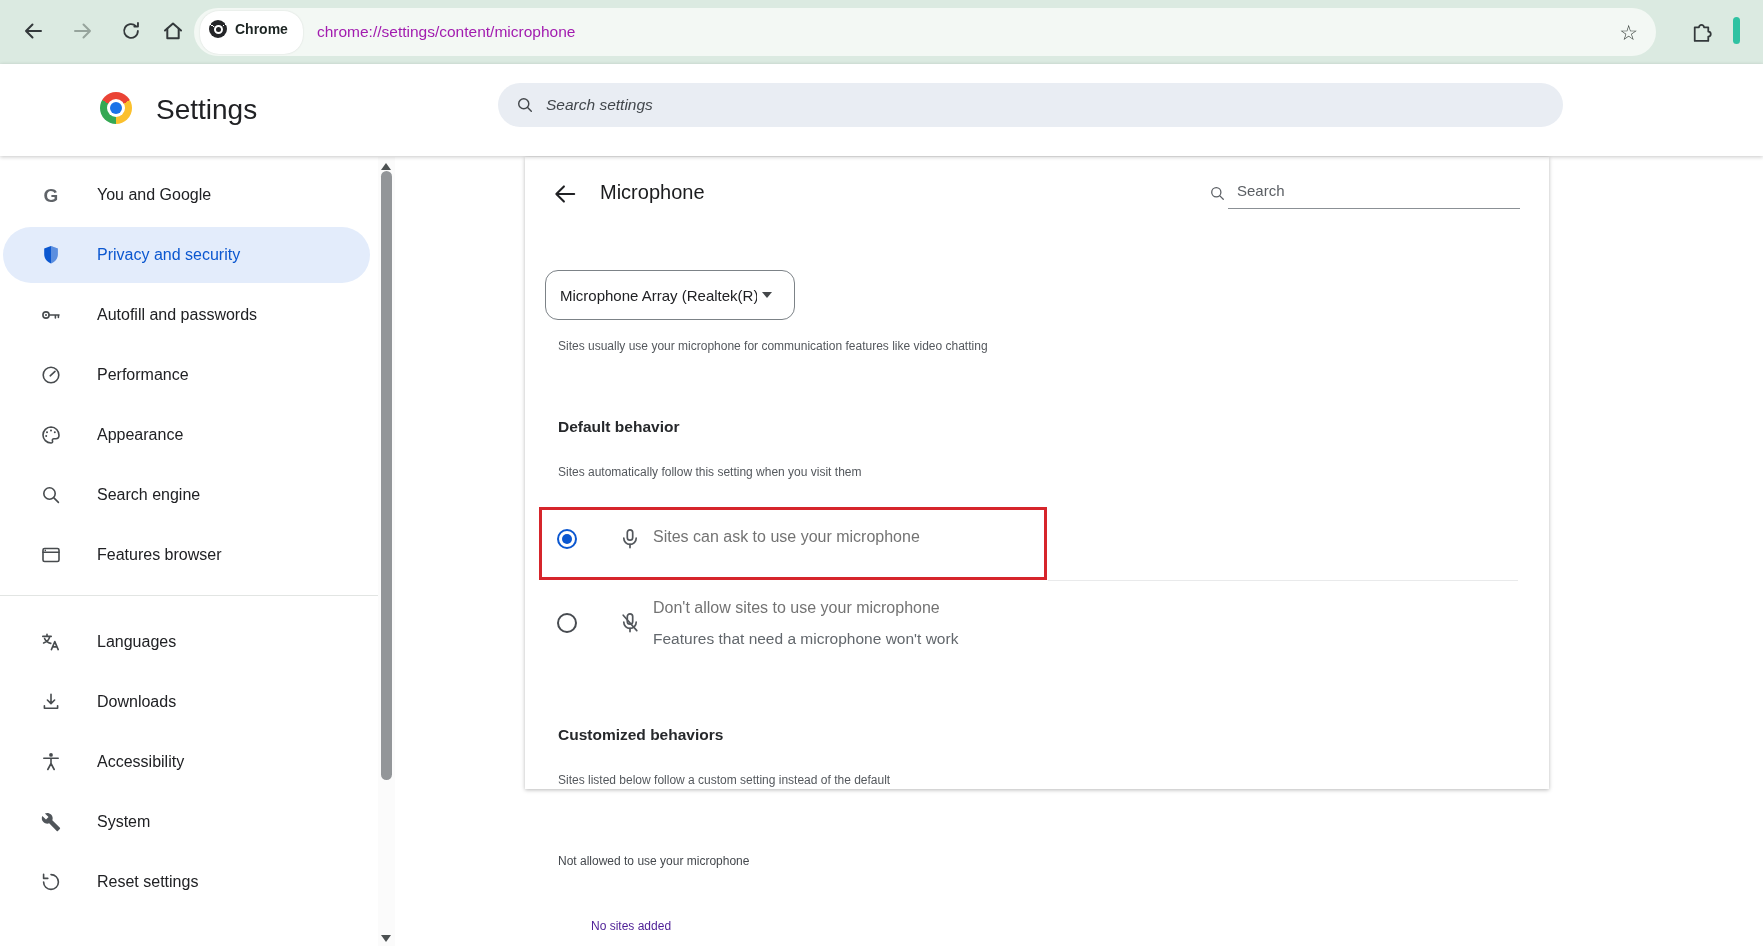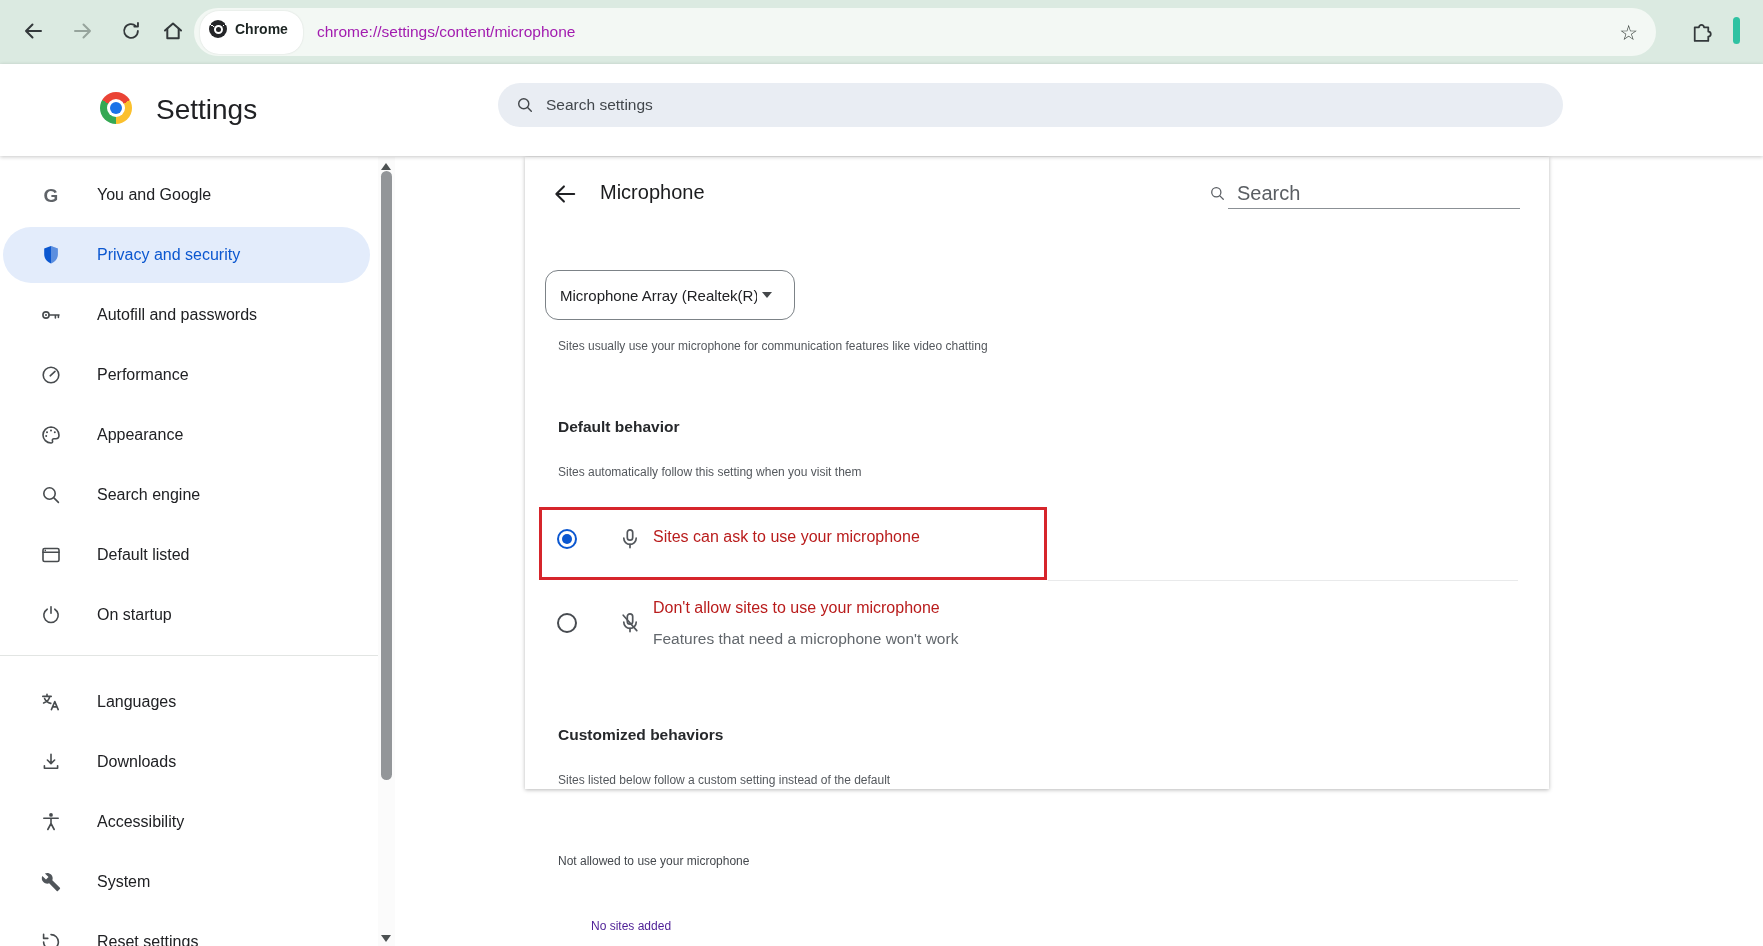--- a/index.html
+++ b/index.html
@@ -31,21 +31,21 @@
   
   .app-header{left:0;top:64px;width:1763px;height:92px;background:#fff;z-index:6;
     box-shadow:0 1px 4px rgba(0,0,0,.22);}
   .chrome-logo{left:100px;top:28px;width:32px;height:32px;border-radius:50%;position:absolute;
     background:conic-gradient(from 60deg,#fbc02d 0 120deg,#34a853 0 240deg,#ea4335 0);}
   .chrome-logo::before{content:"";position:absolute;inset:7px;background:#fff;border-radius:50%;}
   .chrome-logo::after{content:"";position:absolute;inset:10px;background:#1a73e8;border-radius:50%;}
   .app-title{left:156px;top:0;height:92px;display:flex;align-items:center;font-size:28px;color:#202124;}
   .search-pill{left:498px;top:19px;width:1065px;height:44px;border-radius:22px;background:#e9edf3;
     display:flex;align-items:center;padding-left:18px;gap:12px;box-sizing:border-box;}
-  .search-pill .ph{font-size:15.5px;color:#42474c;}
+  .search-pill .ph{font-size:15.5px;color:#42474c;font-style:italic;}
 
   
   .sidebar{left:0;top:165px;width:372px;z-index:2;}
   .menu-item{position:relative;height:60px;display:flex;align-items:center;padding-left:40px;gap:35px;
     font-size:16px;color:#202124;box-sizing:border-box;cursor:default;}
   .menu-item .mi-icon{width:22px;height:22px;flex:0 0 auto;display:flex;align-items:center;justify-content:center;}
   .menu-item.sel{color:#0b57d0;}
   .menu-item.sel::before{content:"";position:absolute;inset:2px 2px 2px 3px;background:#e3ecfb;border-radius:28px;z-index:-1;}
   .menu-div{height:1px;background:#e2e5e3;margin:10px 0 16px 0;width:378px;}
   .gicon{font-size:19px;font-weight:bold;color:#5f6368;line-height:1;}
@@ -57,29 +57,29 @@
   .sb-arrow-up{position:absolute;left:3px;top:6px;width:0;height:0;
     border-left:5.5px solid transparent;border-right:5.5px solid transparent;border-bottom:7px solid #4c5152;}
   .sb-arrow-down{position:absolute;left:3px;bottom:4px;width:0;height:0;
     border-left:5.5px solid transparent;border-right:5.5px solid transparent;border-top:7px solid #4c5152;}
   .sb-thumb{position:absolute;left:3px;top:14px;width:11px;height:609px;border-radius:6px;background:#939699;}
 
   
   .card{left:525px;top:157px;width:1024px;height:632px;background:#fff;z-index:1;
     box-shadow:0 1px 4px rgba(0,0,0,.28);}
   .page-title{left:75px;top:24px;font-size:20px;color:#1b1c1e;}
-  .subsearch-label{left:712px;top:25px;font-size:20px;color:#5a5e63;}
+  .subsearch-label{left:712px;top:25px;font-size:15px;color:#5a5e63;}
   .subsearch-line{left:703px;top:51px;width:292px;height:1px;background:#8b9095;}
   .drop-btn{left:20px;top:113px;width:250px;height:50px;border:1px solid #7c8287;border-radius:13px;
     display:flex;align-items:center;padding:0 12px 0 14px;box-sizing:border-box;background:#fff;}
   .drop-label{font-size:15px;color:#202124;max-width:197px;overflow:hidden;white-space:nowrap;display:inline-block;}
   .caret{width:0;height:0;margin-left:5px;border-left:5px solid transparent;border-right:5px solid transparent;border-top:6px solid #44474a;flex:0 0 auto;}
   .caption{font-size:12px;color:#54585d;white-space:nowrap;}
   .heading{font-size:15.5px;font-weight:bold;color:#26282b;white-space:nowrap;}
-  .opt-label{font-size:16px;color:#b91c1c;white-space:nowrap;}
+  .opt-label{font-size:16px;color:#737373;white-space:nowrap;}
   .opt-sub{font-size:15.5px;color:#62676c;white-space:nowrap;}
   .radio{width:20px;height:20px;border-radius:50%;box-sizing:border-box;}
   .radio.on{border:2px solid #0b57d0;position:relative;}
   .radio.on::after{content:"";position:absolute;inset:3px;background:#0b57d0;border-radius:50%;}
   .radio.off{border:2px solid #474b50;}
   .row-div{height:1px;background:#e9eaeb;}
   .hl-red{left:14px;top:350px;width:508px;height:73px;border:3px solid #d6252b;box-sizing:border-box;z-index:4;}
   .mc-stroke{stroke:#53575c;stroke-width:1.7;fill:none;stroke-linecap:round;stroke-linejoin:round;}
   .tb-stroke{stroke:#33393b;stroke-width:2;fill:none;stroke-linecap:round;stroke-linejoin:round;}
 </style>
@@ -204,32 +204,23 @@
   </div>
 
   <div class="menu-item">
     <span class="mi-icon">
       <svg width="22" height="22" viewBox="0 0 22 22">
           <rect class="sb-stroke" x="3" y="4.5" width="16" height="13" rx="1.6"></rect>
           <path class="sb-stroke" d="M3 8.2h16"></path>
           <circle class="sb-fill" cx="5.3" cy="6.4" r="0.8"></circle>
         </svg>
     </span>
-    <span>Default listed</span>
-  </div>
-
-  <div class="menu-item">
-    <span class="mi-icon">
-      <svg width="22" height="22" viewBox="0 0 22 22">
-          <path class="sb-stroke" d="M11 2.8v6.4"></path>
-          <path class="sb-stroke" d="M14.8 5.2a7.2 7.2 0 1 1-7.6 0"></path>
-        </svg>
-    </span>
-    <span>On startup</span>
-  </div>
+    <span>Features browser</span>
+  </div>
+
 
   <div class="menu-div"></div>
 
   <div class="menu-item">
     <span class="mi-icon">
       <svg width="22" height="22" viewBox="0 0 22 22">
           <path class="sb-stroke" d="M2.8 5.4h8.4M7 3.4v2M9.8 5.4c-.6 3-3.4 5.6-6.2 6.6M4.6 7.6c1 2.2 3.6 4.2 6.2 4.8"></path>
           <path class="sb-stroke" d="M11.4 18.6l3.4-8 3.4 8M12.6 15.9h4.4"></path>
         </svg>
     </span>

